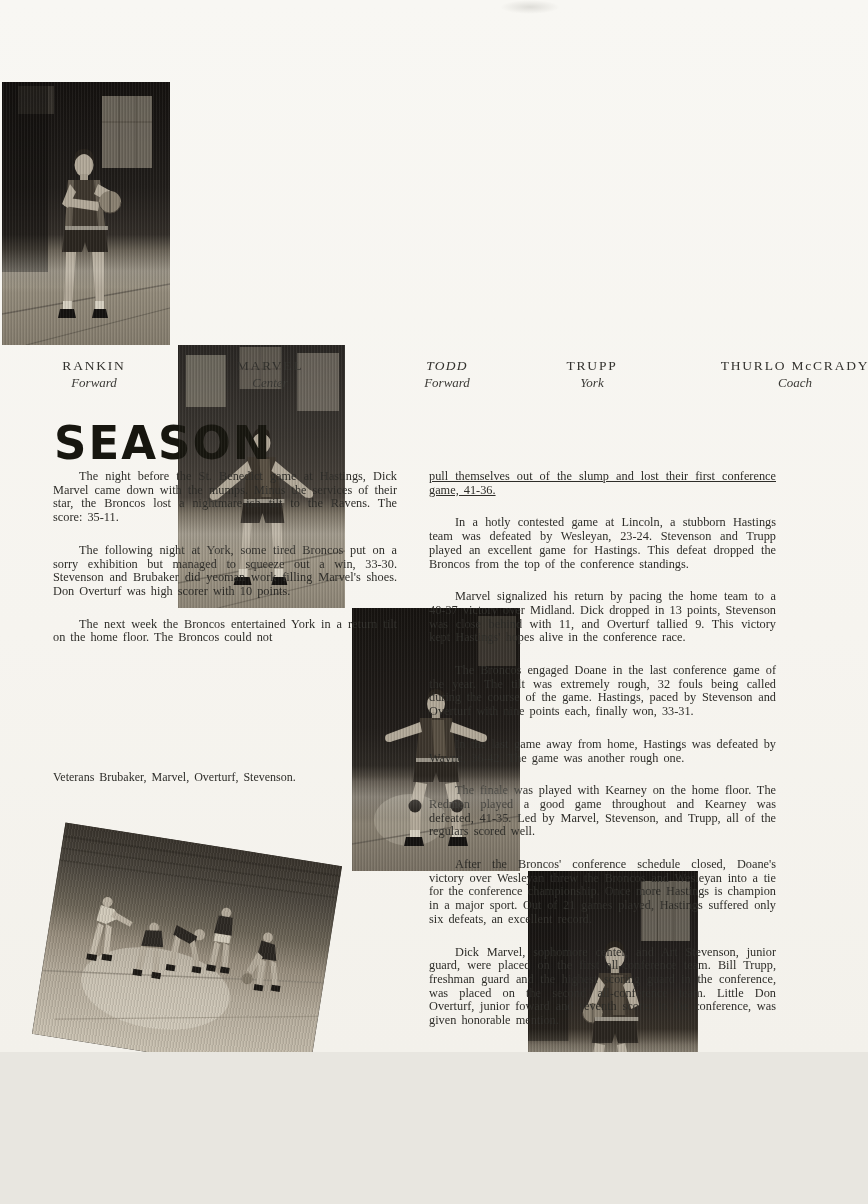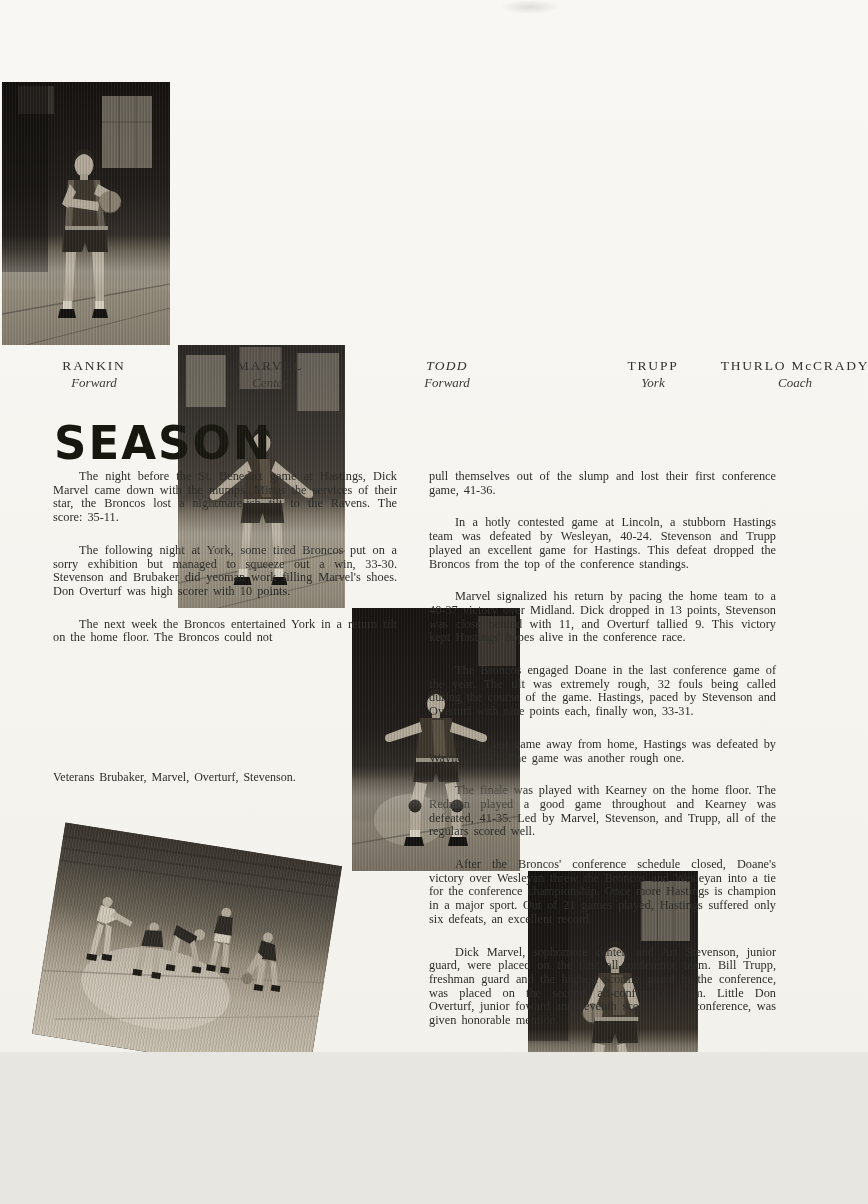--- a/index.html
+++ b/index.html
@@ -13,32 +13,32 @@
   .photo svg{display:block;width:100%;height:100%;}
   .photo::before{content:"";position:absolute;left:-5%;right:-5%;top:64%;height:16%;z-index:1;
         background:linear-gradient(180deg,rgba(250,248,240,0),rgba(250,248,240,.20),rgba(250,248,240,0));}
   .grain{position:relative;}
   .grain::after{content:"";position:absolute;inset:0;z-index:2;pointer-events:none;background:
         repeating-linear-gradient(90deg,rgba(10,8,6,.11) 0 1px,rgba(246,243,236,.05) 1px 2px,rgba(10,8,6,.04) 2px 3px);}
   #photo1{left:2px;width:168px;} #photo2{left:178px;width:167px;} #photo3{left:352px;width:168px;}
   #photo4{left:528px;width:170px;} #photo5{left:705px;width:163px;}
   
   .caption{position:absolute;top:359px;width:200px;text-align:center;line-height:1.1;}
-  #c1{left:-6px;} #c2{left:170px;} #c3{left:347px;} #c4{left:553px;} #c5{left:695px;}
+  #c1{left:-6px;} #c2{left:170px;} #c3{left:347px;} #c4{left:492px;} #c5{left:695px;}
   .caption .nm{font-size:13.5px;letter-spacing:1.8px;color:#33322e;}
   .caption .rl{font-style:italic;font-size:13px;margin-top:2px;color:#3a3935;}
   .caption .nm.it{font-style:italic;letter-spacing:1.2px;font-family:Liberation Serif, serif;}
   
   .season{position:absolute;left:54px;top:416px;font-family:"DejaVu Sans",sans-serif;
         font-weight:bold;font-size:45px;letter-spacing:2px;color:#17160f;transform:scaleY(1.04);}
   
   .col{position:absolute;top:470px;text-align:justify;font-size:12.3px;line-height:13.7px;
         color:#2e2d29;}
   .col p{margin:0 0 19px 0;text-indent:26px;word-spacing:2px;}
-  .col p.noind{text-indent:0;}
+  .col p.noind{text-indent:0;text-decoration:underline;}
   #colL{left:53px;width:344px;}
   #colR{left:429px;width:347px;}
   .photocap{margin:126px 0 0 0 !important;text-indent:0 !important;word-spacing:2px;font-size:12px;}
   
   .actionwrap{position:absolute;left:47px;top:843px;width:280px;height:214px;
         transform:rotate(9deg);overflow:hidden;background:#3a352e;}
   .actionwrap svg{display:block;width:100%;height:100%;}
 </style>
 </head>
 <body>
@@ -284,21 +284,21 @@
 
   <div class="col" id="colL">
     <p>The night before the St. Benedict game at Hastings, Dick Marvel came down with the mumps.  Minus the services of their star, the Broncos lost a nightmare-ish tilt to the Ravens.  The score: 35-11.</p>
     <p>The following night at York, some tired Broncos put on a sorry exhibition but managed to squeeze out a win, 33-30.  Stevenson and Brubaker did yeoman work filling Marvel's shoes.  Don Overturf was high scorer with 10 points.</p>
     <p>The next week the Broncos entertained York in a return tilt on the home floor.  The Broncos could not</p>
     <p class="photocap">Veterans Brubaker, Marvel, Overturf, Stevenson.</p>
   </div>
 
   <div class="col" id="colR">
     <p class="noind">pull themselves out of the slump and lost their first conference game, 41-36.</p>
-    <p>In a hotly contested game at Lincoln, a stubborn Hastings team was defeated by Wesleyan, 40-24.  Stevenson and Trupp played an excellent game for Hastings.  This defeat dropped the Broncos from the top of the conference standings.</p>
+    <p>In a hotly contested game at Lincoln, a stubborn Hastings team was defeated by Wesleyan, 23-24.  Stevenson and Trupp played an excellent game for Hastings.  This defeat dropped the Broncos from the top of the conference standings.</p>
     <p>Marvel signalized his return by pacing the home team to a 40-37 victory over Midland.  Dick dropped in 13 points, Stevenson was close behind with 11, and Overturf tallied 9.  This victory kept Hastings' hopes alive in the conference race.</p>
     <p>The Broncos engaged Doane in the last conference game of the year.  The tilt was extremely rough, 32 fouls being called during the course of the game.  Hastings, paced by Stevenson and Overturf with nine points each, finally won, 33-31.</p>
     <p>In the last game away from home, Hastings was defeated by Wayne, 36-42.  The game was another rough one.</p>
     <p>The finale was played with Kearney on the home floor. The Redmen played a good game throughout and Kearney was defeated, 41-35.  Led by Marvel, Stevenson, and Trupp, all of the regulars scored well.</p>
     <p>After the Broncos' conference schedule closed, Doane's victory over Wesleyan threw the Broncos and Wesleyan into a tie for the conference championship. Once more Hastings is champion in a major sport. Out of 21 games played, Hastings suffered only six defeats, an excellent record.</p>
     <p>Dick Marvel, sophomore center, and Art Stevenson, junior guard, were placed on the first all-conference team.  Bill Trupp, freshman guard and the highest scoring guard in the conference, was placed on the second all-conference team.  Little Don Overturf, junior foward and seventh scorer in the conference, was given honorable mention.</p>
   </div>
 
   <div class="actionwrap grain">
     <svg viewBox="0 0 280 214" preserveAspectRatio="none">

